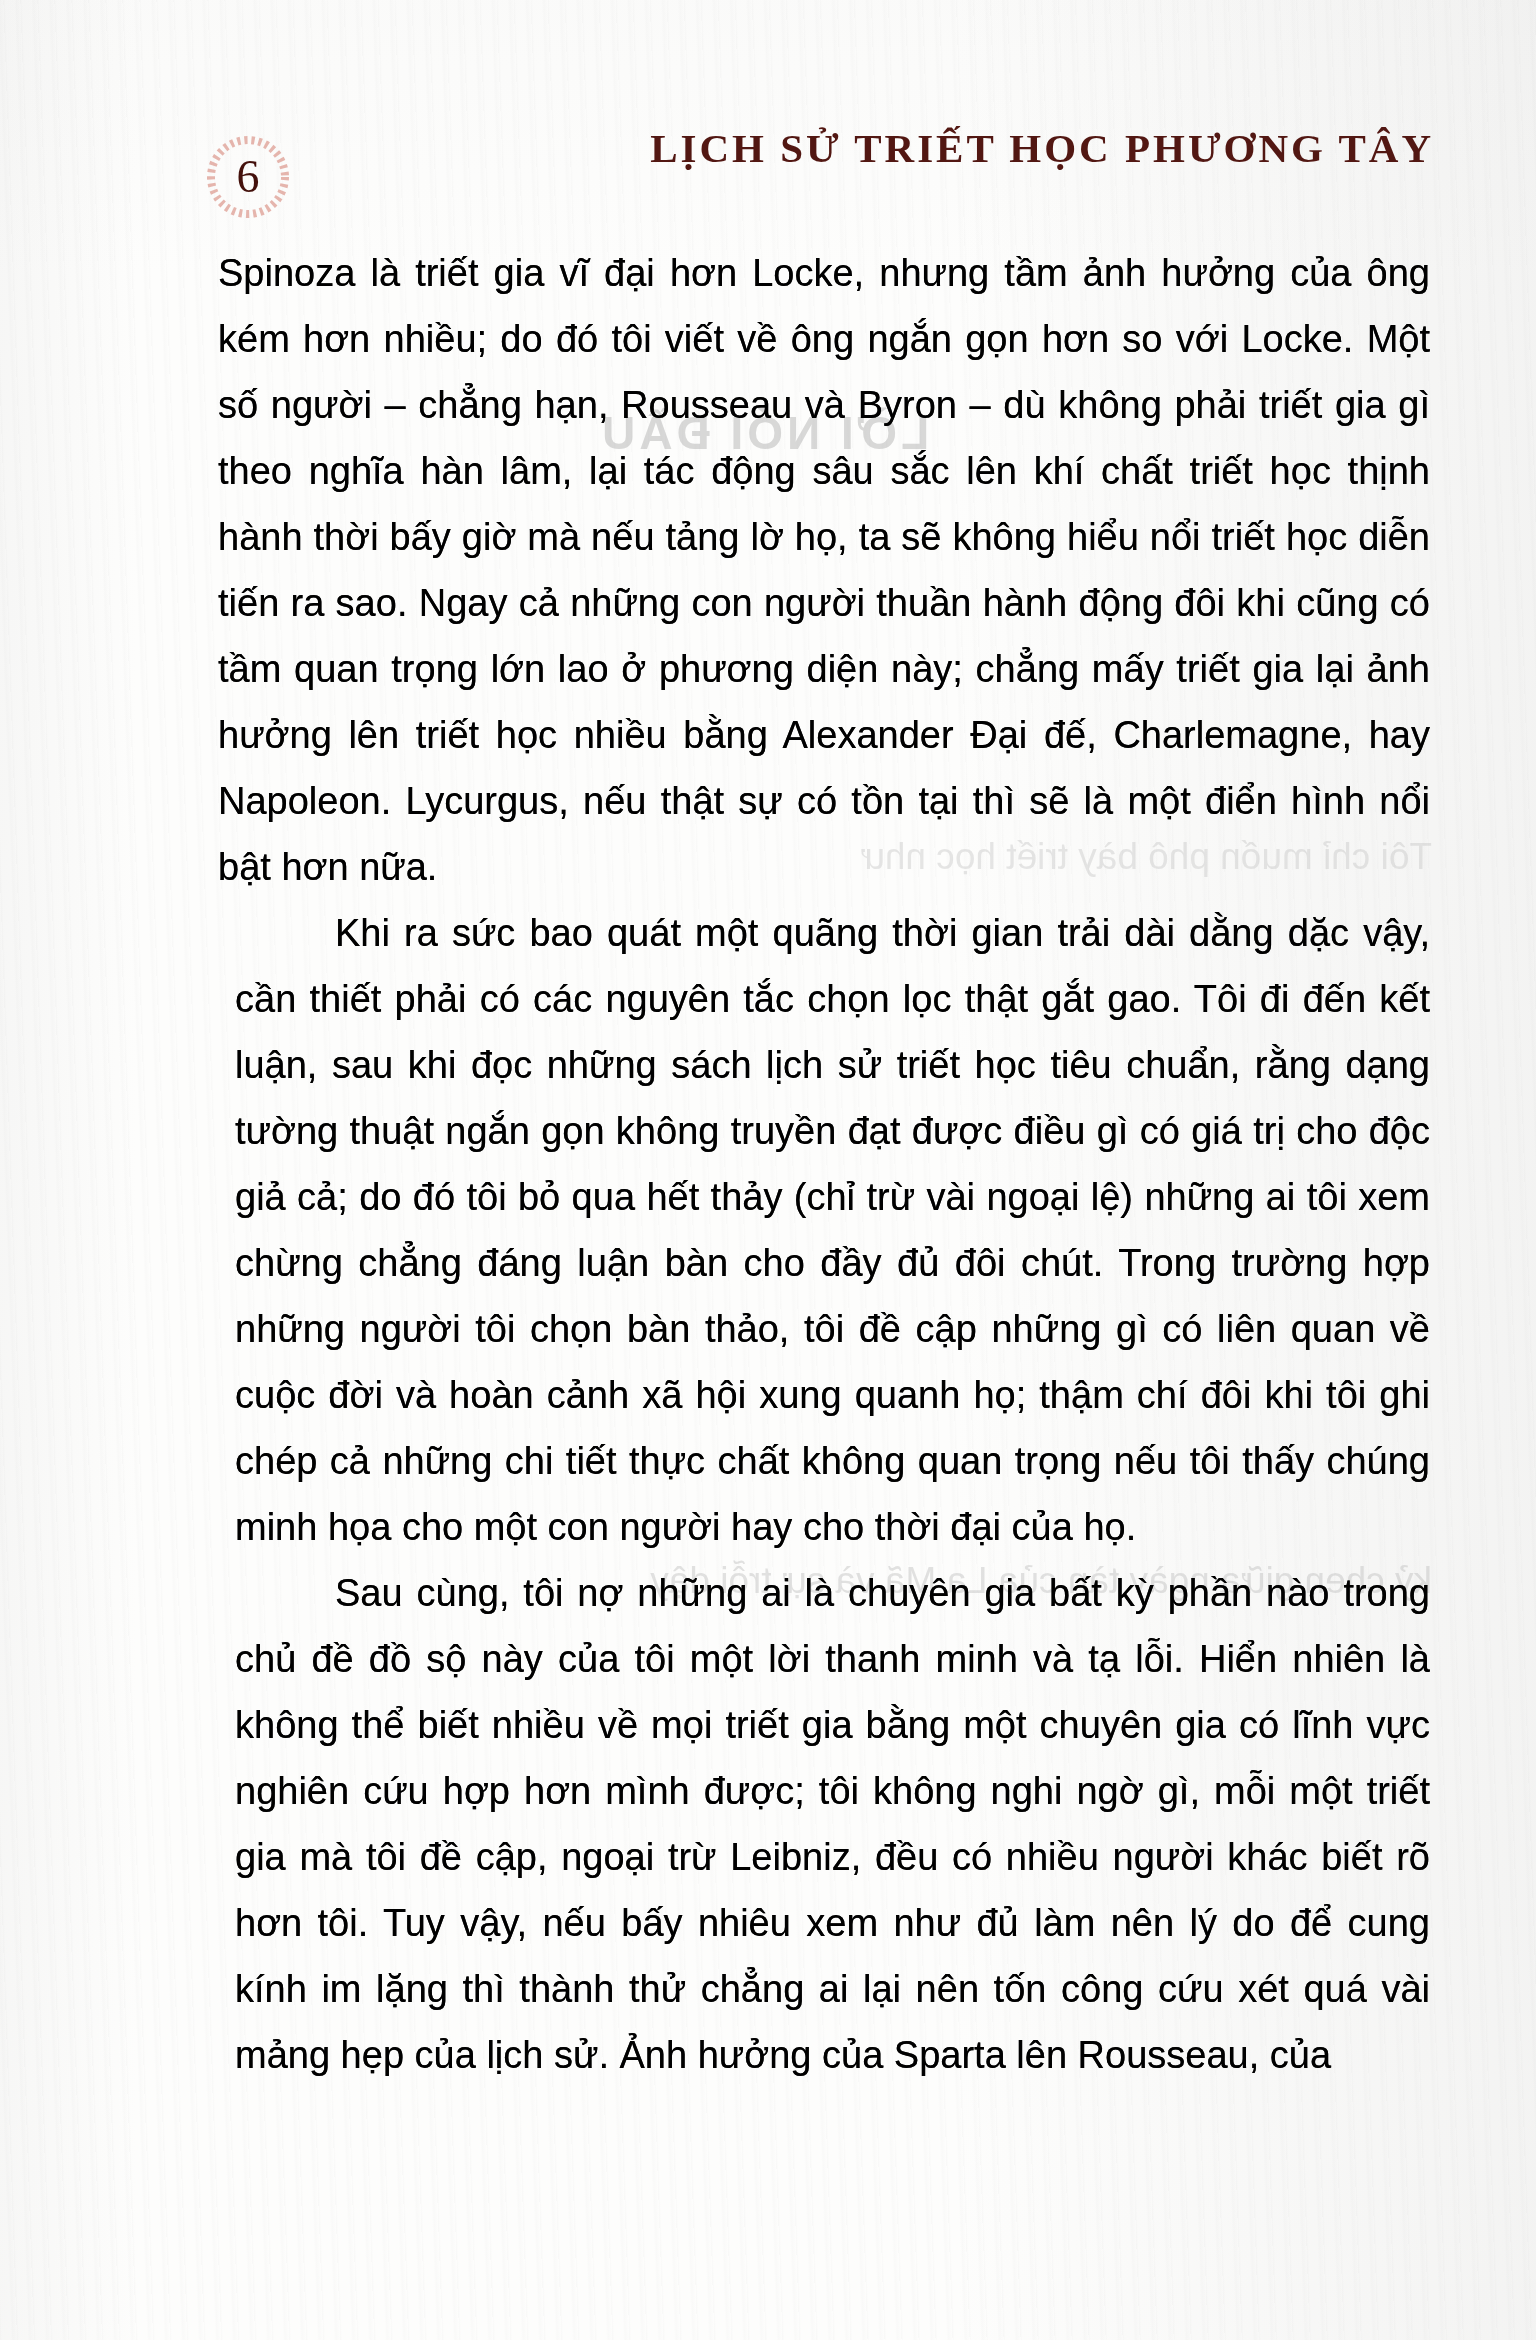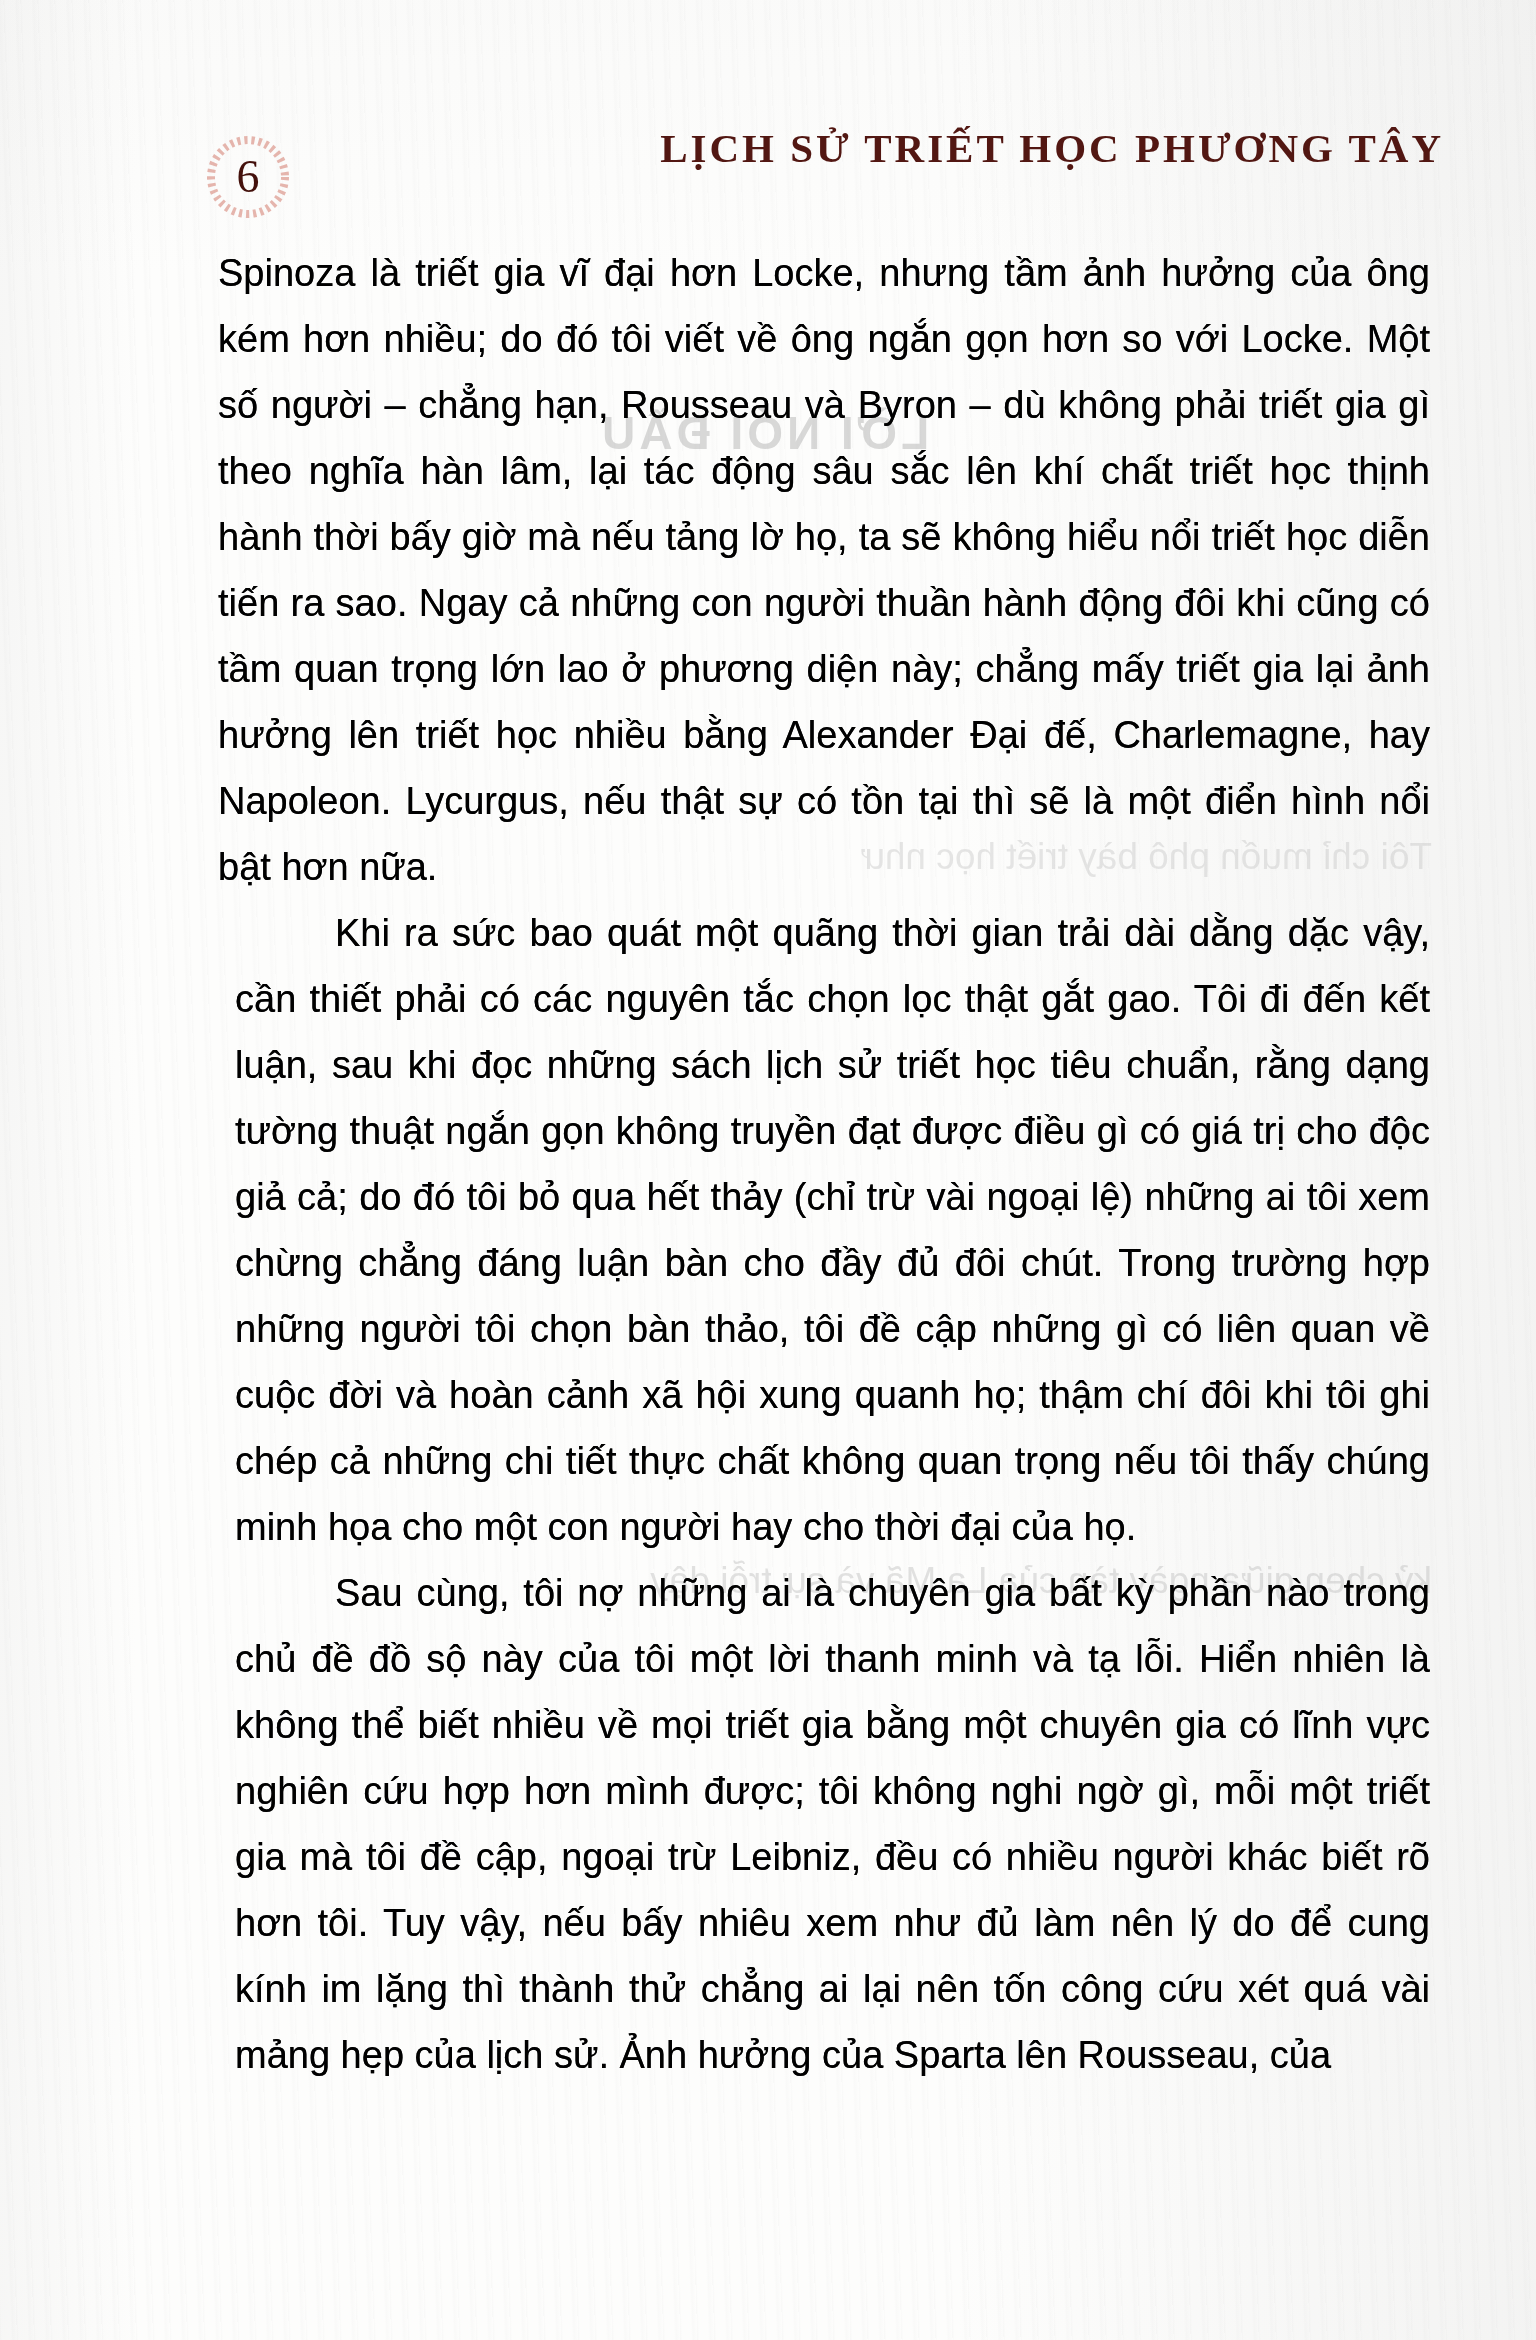--- a/index.html
+++ b/index.html
@@ -32,21 +32,21 @@
         rgba(178,178,178,0.13) 100%),
       linear-gradient(180deg,
         rgba(200,200,200,0.05) 0%, rgba(200,200,200,0.00) 12%,
         rgba(200,200,200,0.00) 100%);
   }
 
   
   .running-head {
     position: absolute;
     top: 124px;
-    right: 92px;
+    right: 102px;
     font-family: "Liberation Serif", "DejaVu Serif", serif;
     font-weight: bold;
     font-size: 41px;
     letter-spacing: 3px;
     color: #521712;
     white-space: nowrap;
   }
 
   
   .page-number-badge {

